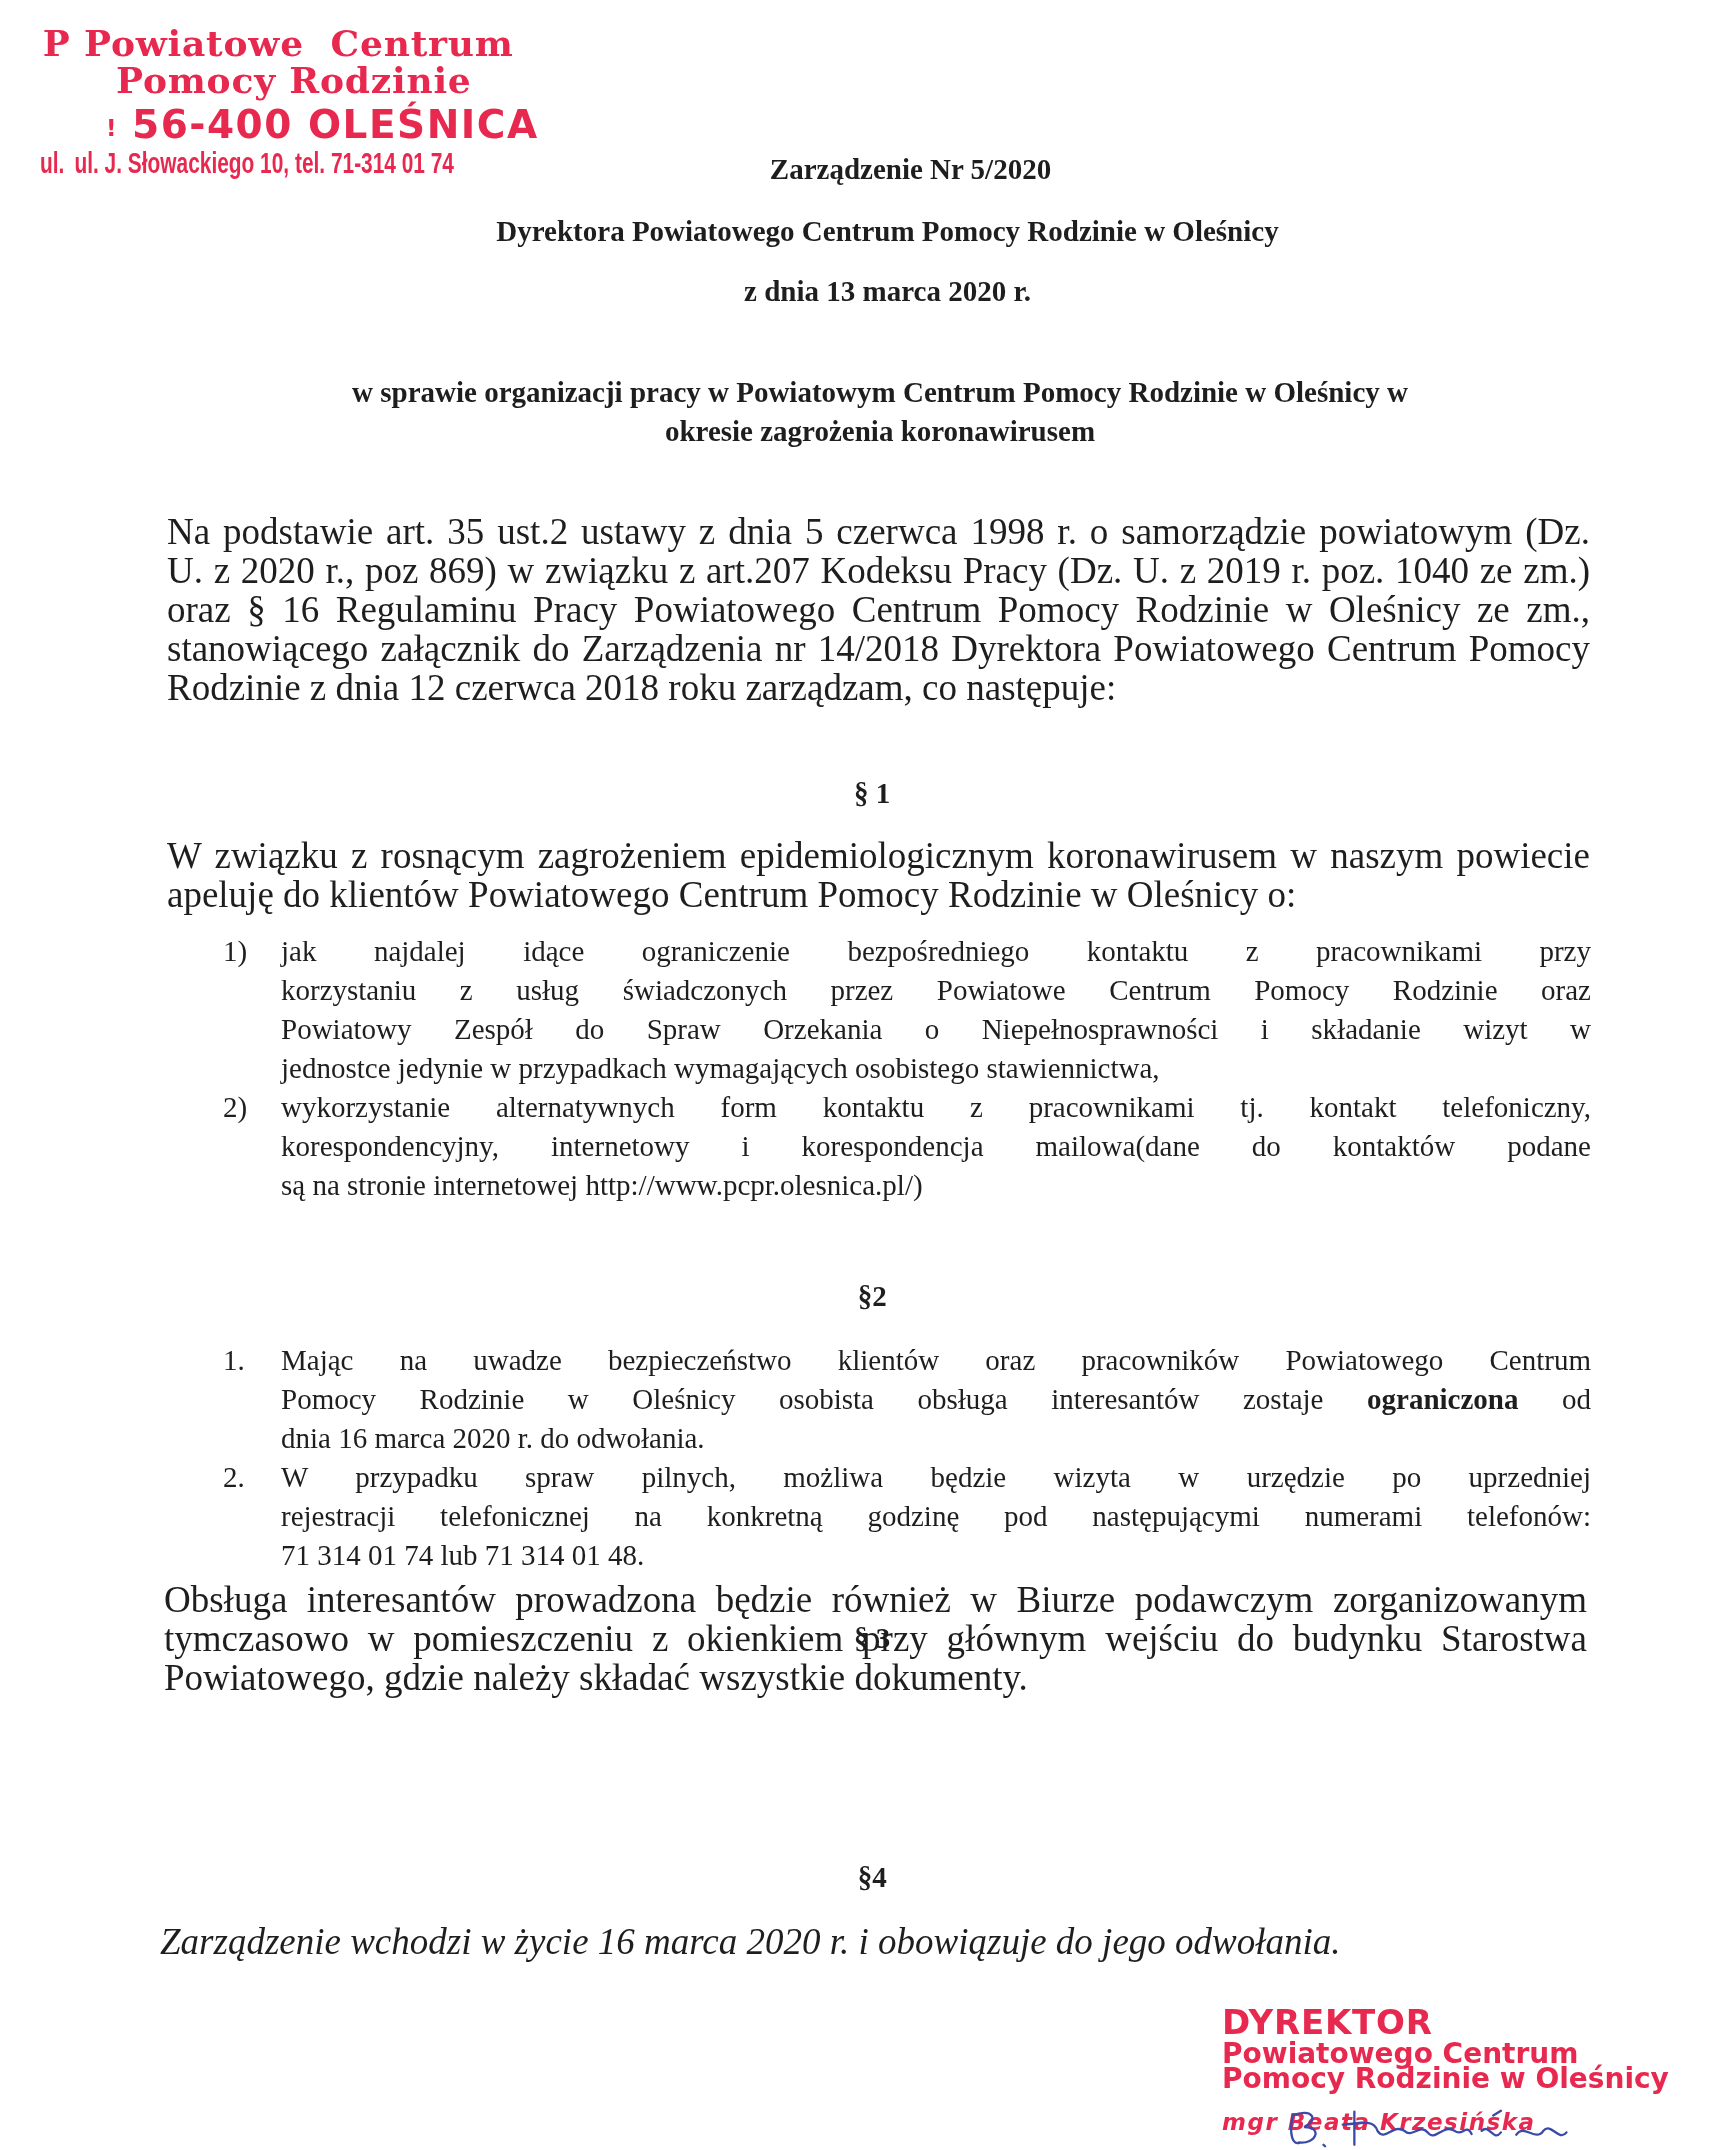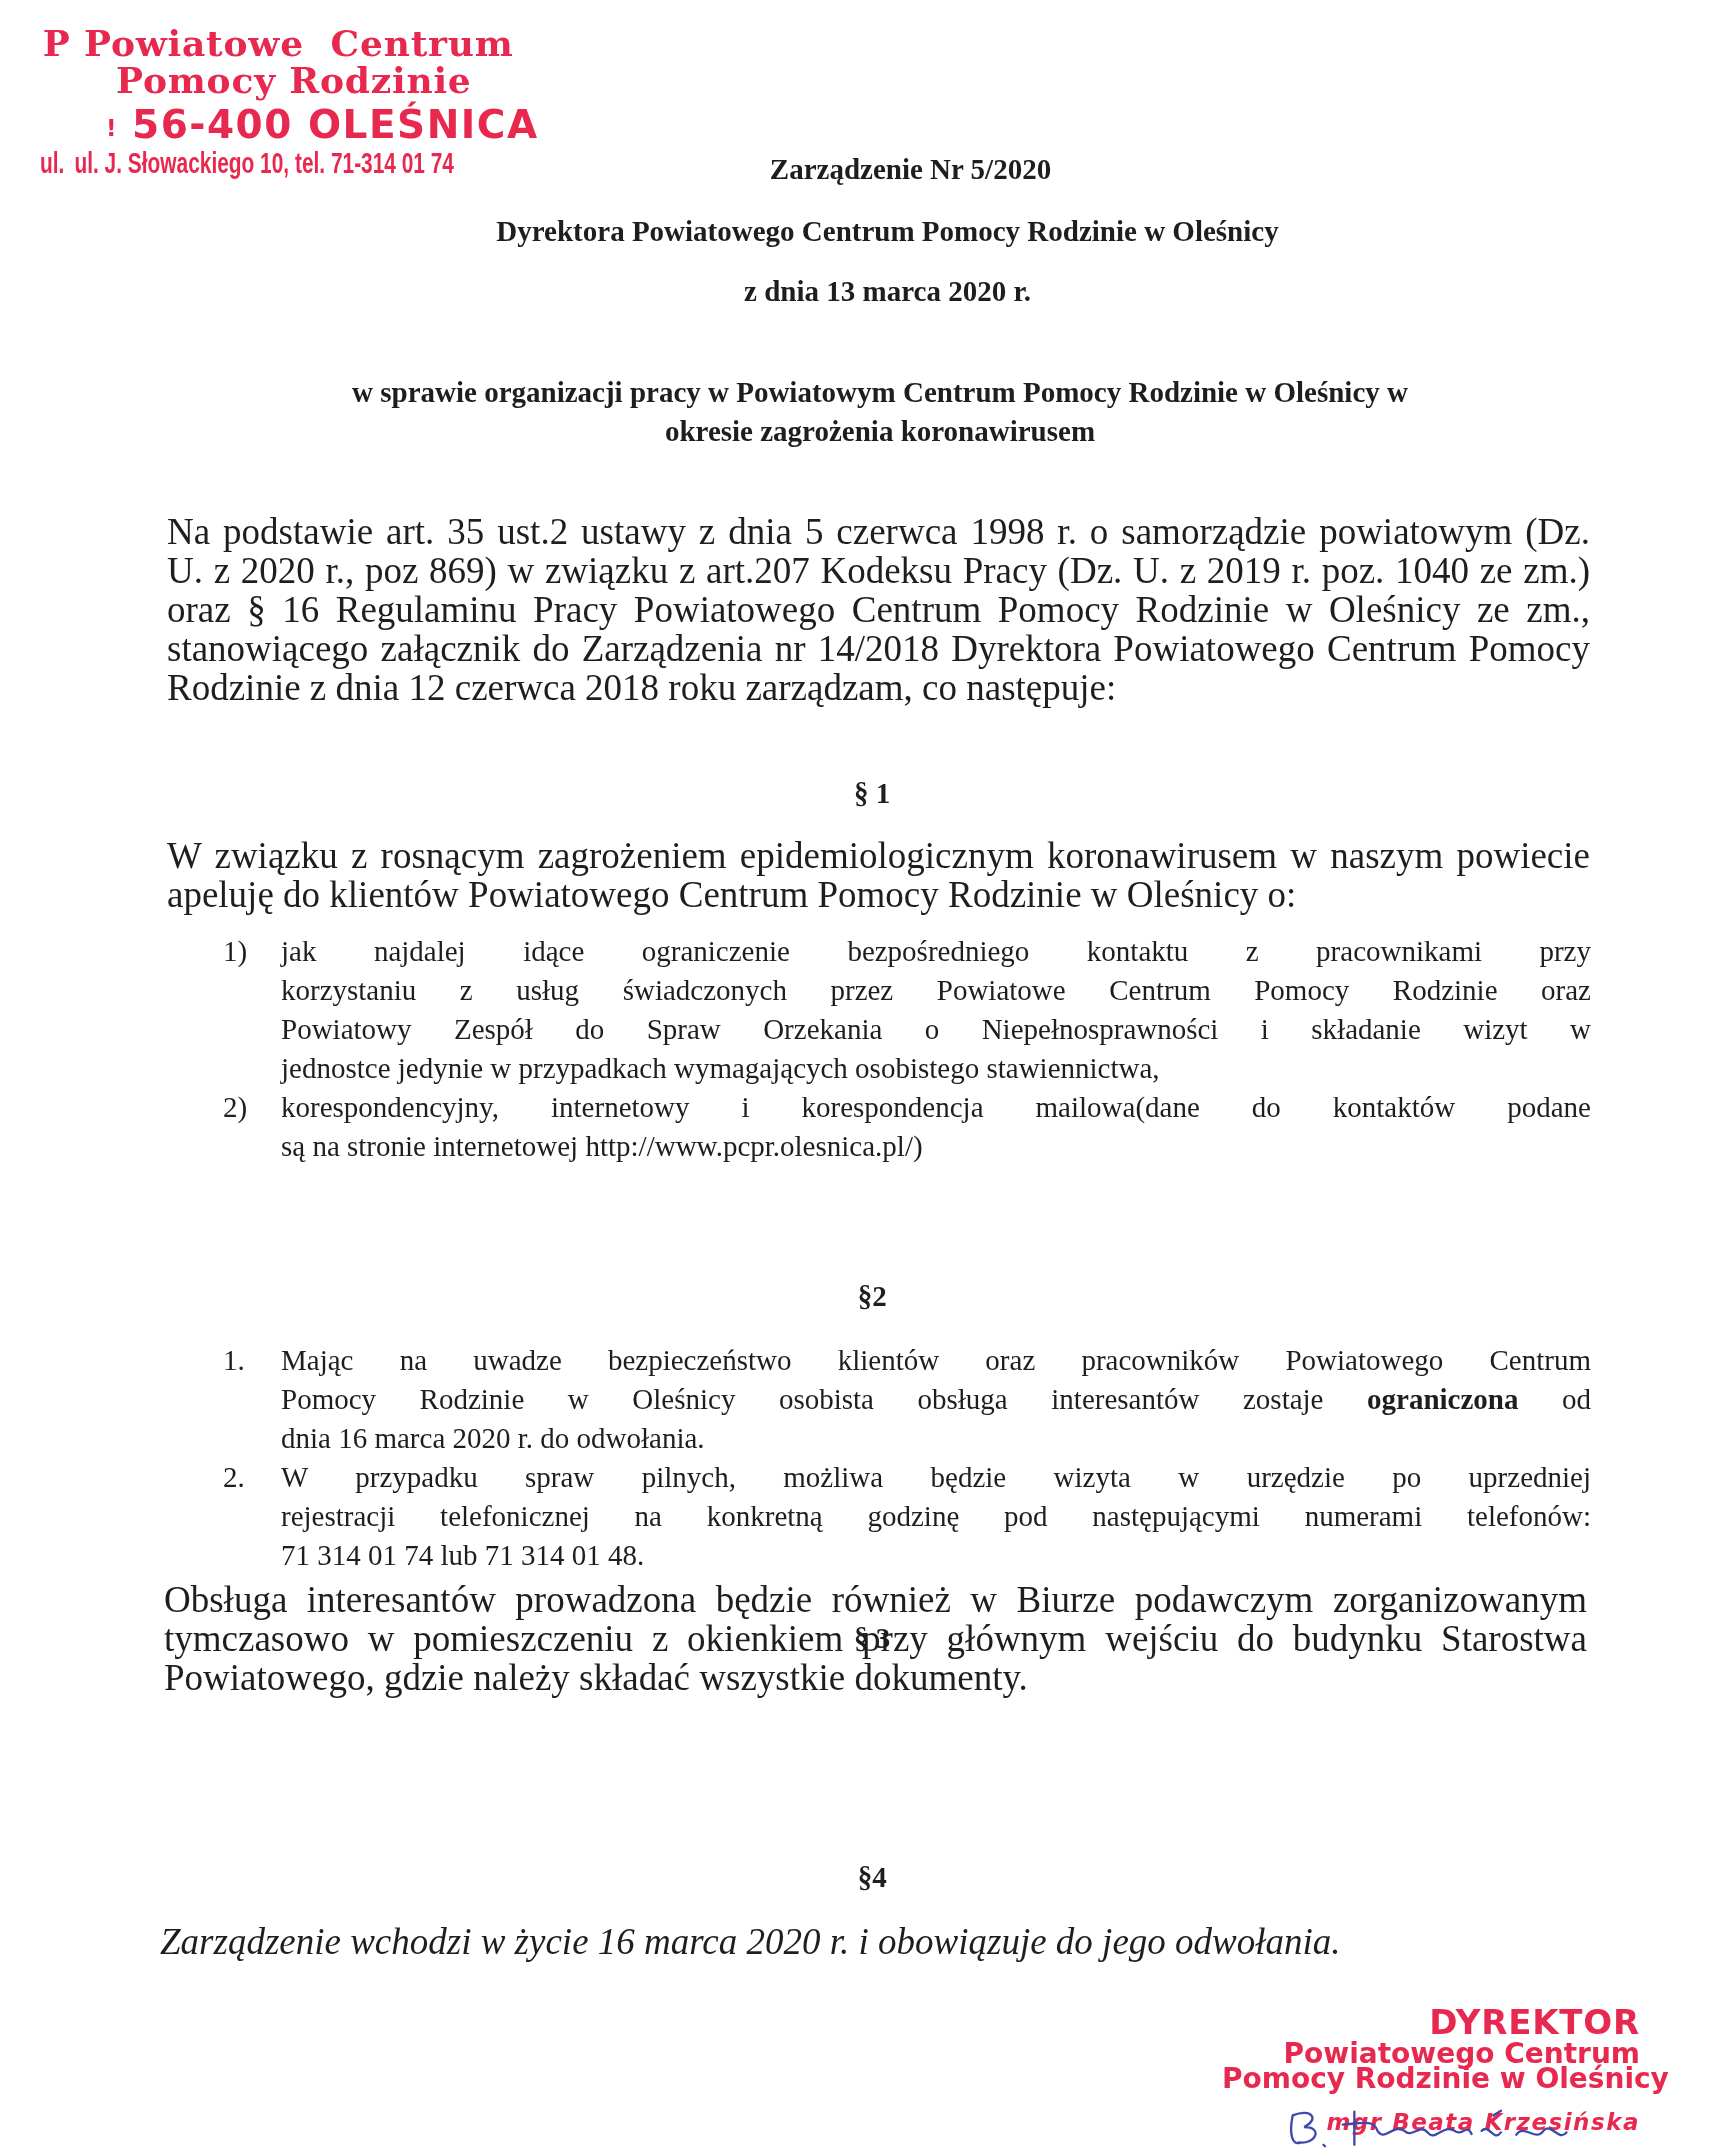--- a/index.html
+++ b/index.html
@@ -16,21 +16,21 @@
   .head { font-weight:bold; font-size:29px; }
   .body-text { position:absolute; left:167px; width:1423px; font-size:37px; line-height:39px; text-align:justify; text-align-last:left; }
   .para-line { display:block; text-align:justify; text-align-last:justify; white-space:nowrap; height:39px; }
   .para-line.last { text-align-last:left; }
   .para-sym { font-size:29px; }
   .list { position:absolute; left:223px; width:1368px; font-size:29px; line-height:39px; }
   .list-item { position:relative; padding-left:58px; }
   .list-item .num { position:absolute; left:0; top:0; }
   b.strong { font-weight:bold; }
   .sig-stamp { position:absolute; left:1222px; top:2004px; width:418px; color:#e8294f;
-               font-family:"DejaVu Sans", "Liberation Sans", sans-serif; text-align:right; }
+               font-family:"DejaVu Sans", "Liberation Sans", sans-serif; text-align:left; }
   .sig-stamp .title { font-size:34px; font-weight:bold; line-height:37px; letter-spacing:0.8px; }
   .sig-stamp .org { font-size:28px; font-weight:bold; line-height:25px; white-space:nowrap; }
   .sig-stamp .name { font-size:23px; font-weight:bold; font-style:italic; line-height:28px; margin-top:17px; letter-spacing:1.5px; white-space:nowrap; }
   .signature { position:absolute; left:1269px; top:2100px; width:325px; height:54px; }
 </style>
 </head>
 <body>
 
 <div class="stamp abs" style="left:0;top:0;width:557px;height:193px;">
   <div class="l1"><span class="cut">P</span> <span style="white-space:pre;">Powiatowe  Centrum</span></div>
@@ -61,20 +61,21 @@
 <div class="list" style="top:932px;">
   <div class="list-item">
     <span class="num">1)</span>
     <span class="para-line">jak najdalej idące ograniczenie bezpośredniego kontaktu z pracownikami przy</span>
     <span class="para-line">korzystaniu z usług świadczonych przez Powiatowe Centrum Pomocy Rodzinie oraz</span>
     <span class="para-line">Powiatowy Zespół do Spraw Orzekania o Niepełnosprawności i składanie wizyt w</span>
     <span class="para-line last">jednostce jedynie w przypadkach wymagających osobistego stawiennictwa,</span>
   </div>
   <div class="list-item">
     <span class="num">2)</span>
+    <span class="para-line">wykorzystanie alternatywnych form kontaktu z pracownikami tj. kontakt telefoniczny,</span>
     <span class="para-line">korespondencyjny, internetowy i korespondencja mailowa(dane do kontaktów podane</span>
     <span class="para-line last">są na stronie internetowej http://www.pcpr.olesnica.pl/)</span>
   </div>
 </div>
 
 <div class="center para-sym" style="top:1280px;left:7.7px;font-weight:bold;">§2</div>
 <div class="list" style="top:1341px;">
   <div class="list-item">
     <span class="num">1.</span>
     <span class="para-line">Mając na uwadze bezpieczeństwo klientów oraz pracowników Powiatowego Centrum</span>

